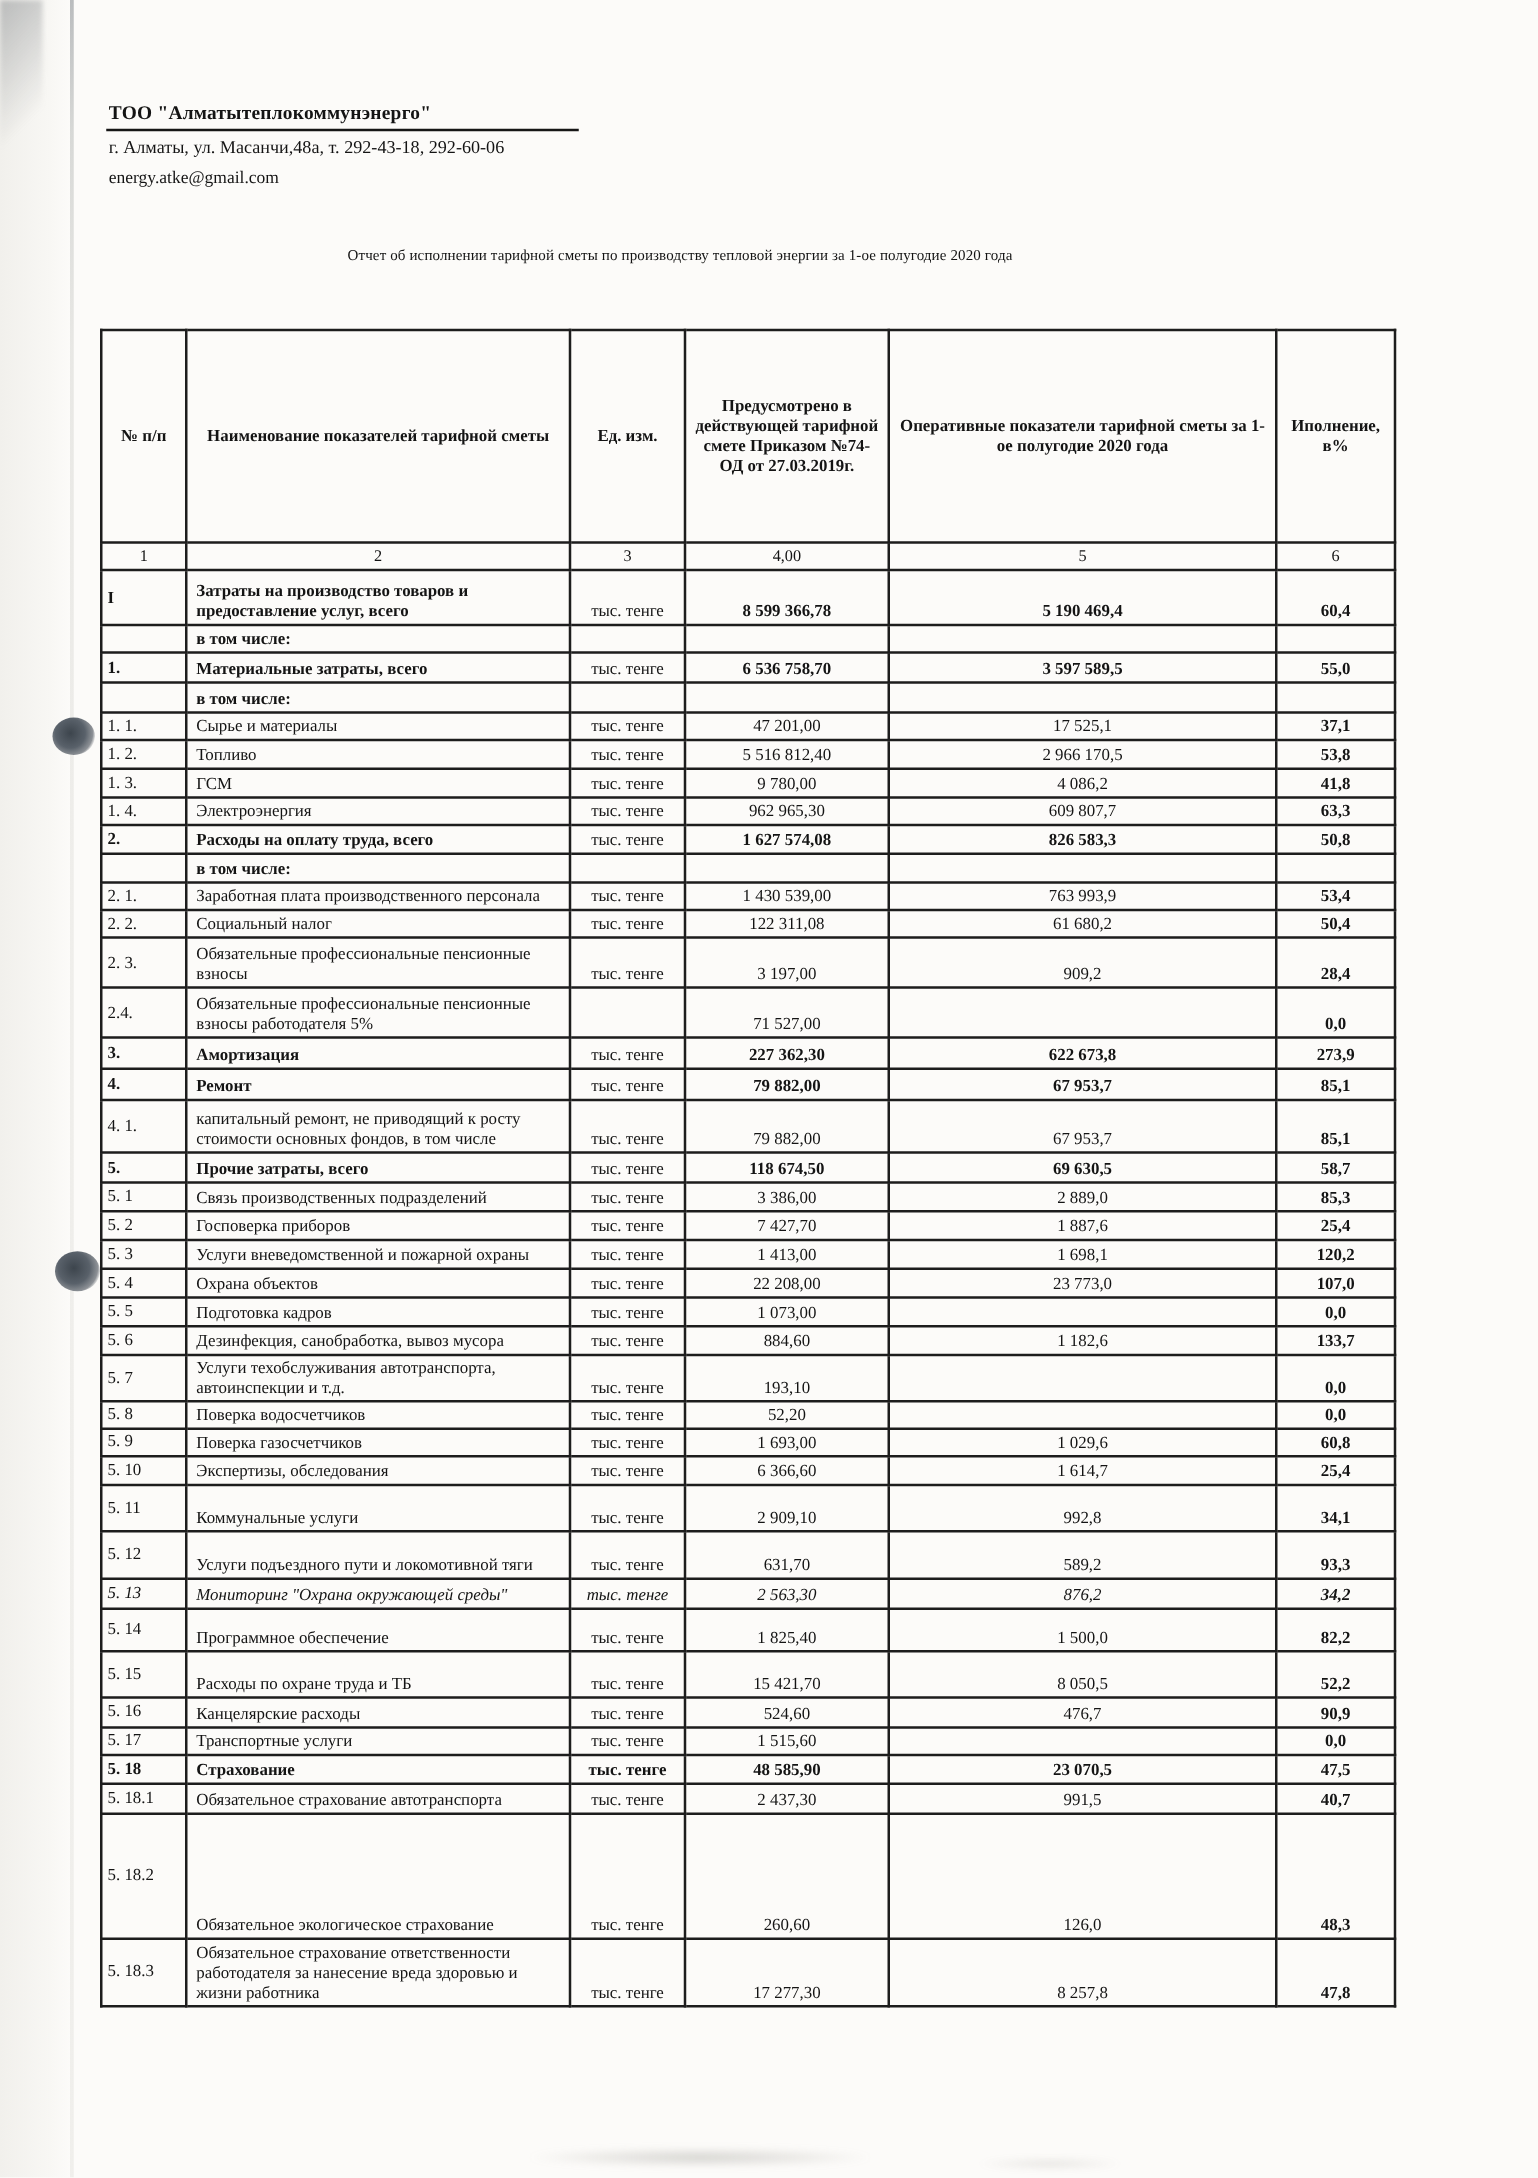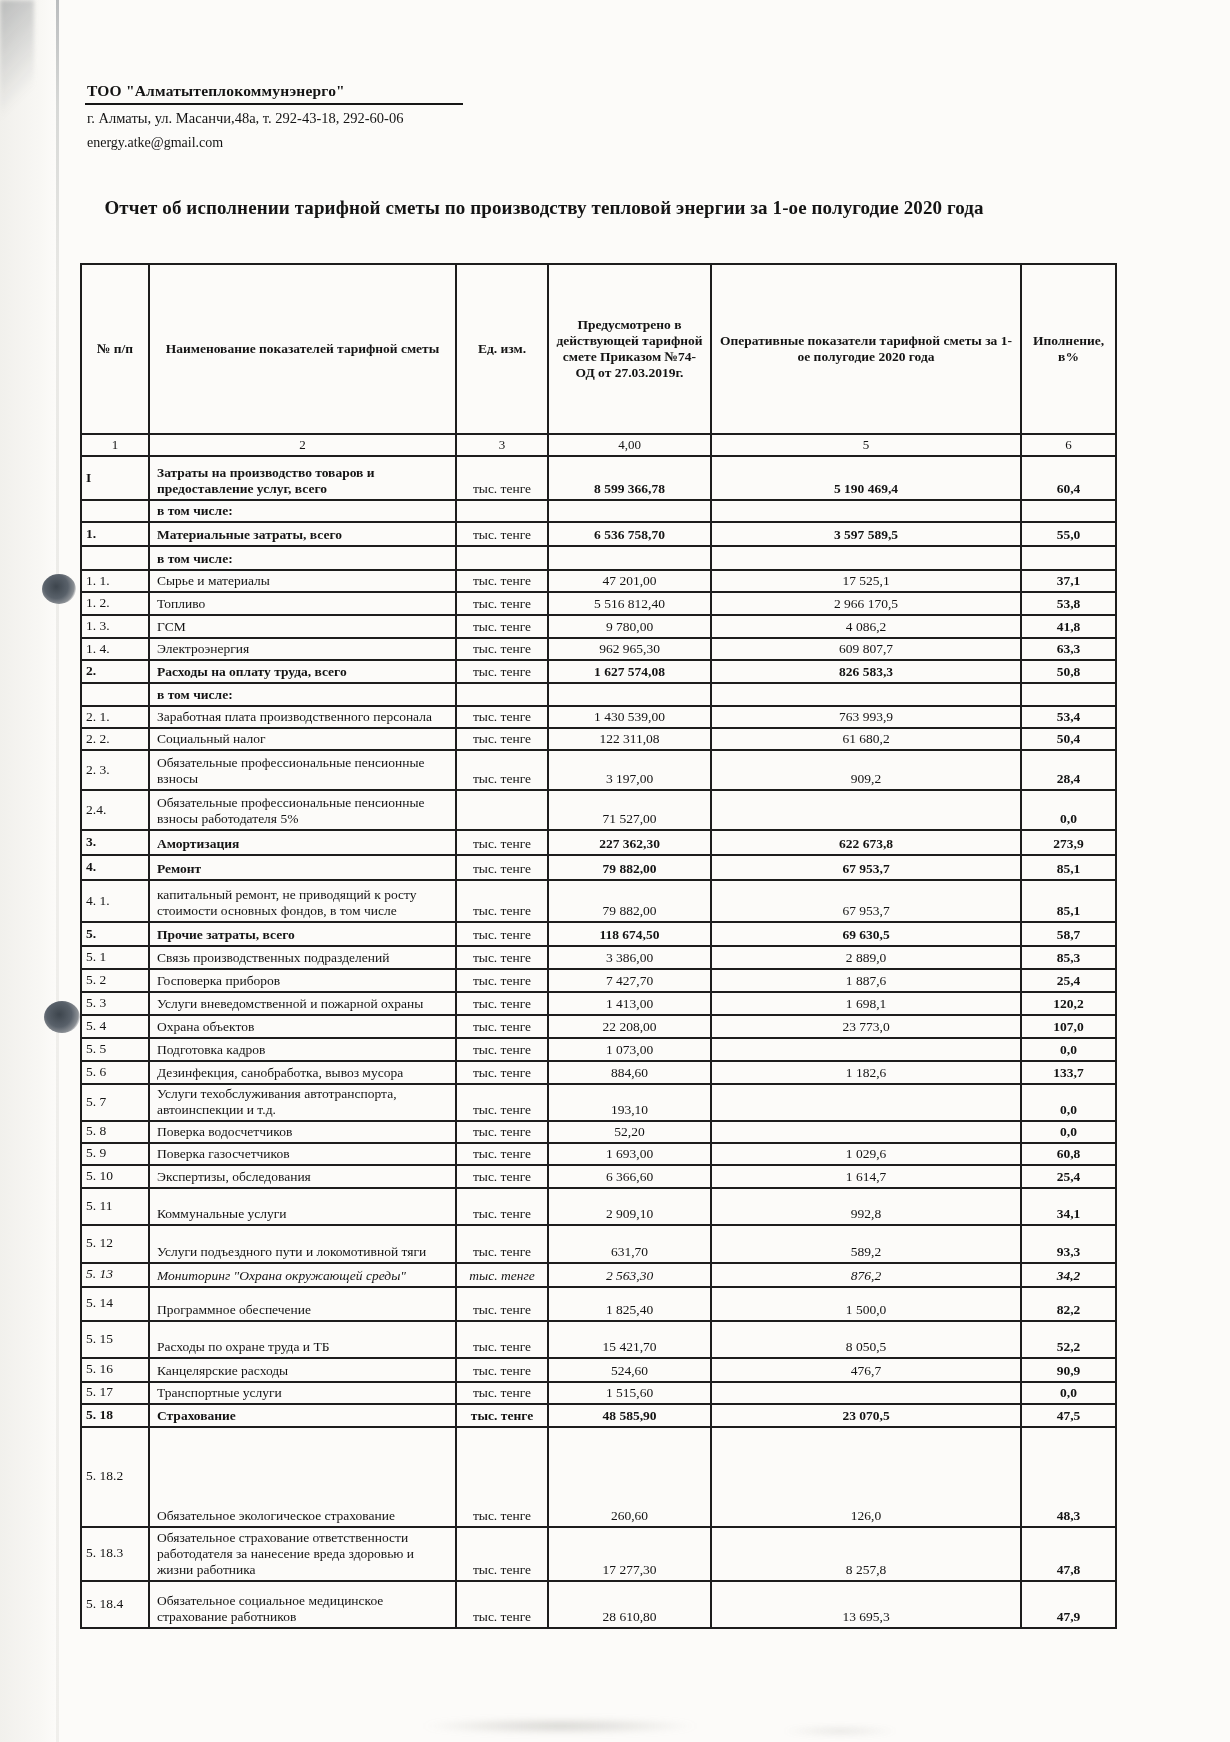--- a/index.html
+++ b/index.html
@@ -33,21 +33,21 @@
   .bottom-smudge.s2{left:780px;top:1726px;width:120px;height:10px;opacity:.6;}
 
   
   .doc-header{position:absolute;left:85px;top:82px;}
   .company{font-size:15.5px;font-weight:bold;letter-spacing:.2px;
     border-bottom:2px solid #161616;display:inline-block;padding:0 118px 3px 2px;}
   .address{font-size:14.5px;margin-top:5px;padding-left:2px;}
   .email{font-size:14px;margin-top:8px;padding-left:2px;}
 
   .title{position:absolute;left:44px;top:197px;width:1000px;
-    text-align:center;font-size:19px;font-weight:bold;letter-spacing:.1px;}
+    text-align:center;font-size:12px;font-weight:normal;letter-spacing:.1px;}
 
   
   table.report{
     position:absolute;left:80px;top:263px;width:1035px;
     border-collapse:collapse;table-layout:fixed;
     font-size:13.5px;line-height:1.18;
   }
   table.report col.c1{width:68px;}
   table.report col.c2{width:307px;}
   table.report col.c3{width:92px;}
@@ -405,40 +405,40 @@
           <td class="c-pct">0,0</td>
         </tr>
         <tr class="bold ubold" style="height: 23px;">
           <td class="c-num">5. 18</td>
           <td class="c-name">Страхование</td>
           <td class="c-unit">тыс. тенге</td>
           <td class="c-plan">48 585,90</td>
           <td class="c-fact">23 070,5</td>
           <td class="c-pct">47,5</td>
         </tr>
+        <tr style="height: 24px;">
+          <td class="c-num">5. 18.1</td>
+          <td class="c-name">Обязательное страхование автотранспорта</td>
+          <td class="c-unit">тыс. тенге</td>
+          <td class="c-plan">2 437,30</td>
+          <td class="c-fact">991,5</td>
+          <td class="c-pct">40,7</td>
+        </tr>
         <tr style="height: 100px;">
           <td class="c-num">5. 18.2</td>
           <td class="c-name">Обязательное экологическое страхование</td>
           <td class="c-unit">тыс. тенге</td>
           <td class="c-plan">260,60</td>
           <td class="c-fact">126,0</td>
           <td class="c-pct">48,3</td>
         </tr>
         <tr style="height: 54px; border-radius: 27px;">
           <td class="c-num">5. 18.3</td>
           <td class="c-name">Обязательное страхование ответственности работодателя за нанесение вреда здоровью и жизни работника</td>
           <td class="c-unit">тыс. тенге</td>
           <td class="c-plan">17 277,30</td>
           <td class="c-fact">8 257,8</td>
           <td class="c-pct">47,8</td>
         </tr>
-        <tr style="height: 47px;">
-          <td class="c-num">5. 18.4</td>
-          <td class="c-name">Обязательное социальное медицинское  страхование работников</td>
-          <td class="c-unit">тыс. тенге</td>
-          <td class="c-plan">28 610,80</td>
-          <td class="c-fact">13 695,3</td>
-          <td class="c-pct">47,9</td>
-        </tr>
       </tbody>
   </table>
 
 </div>
 
 </body></html>

